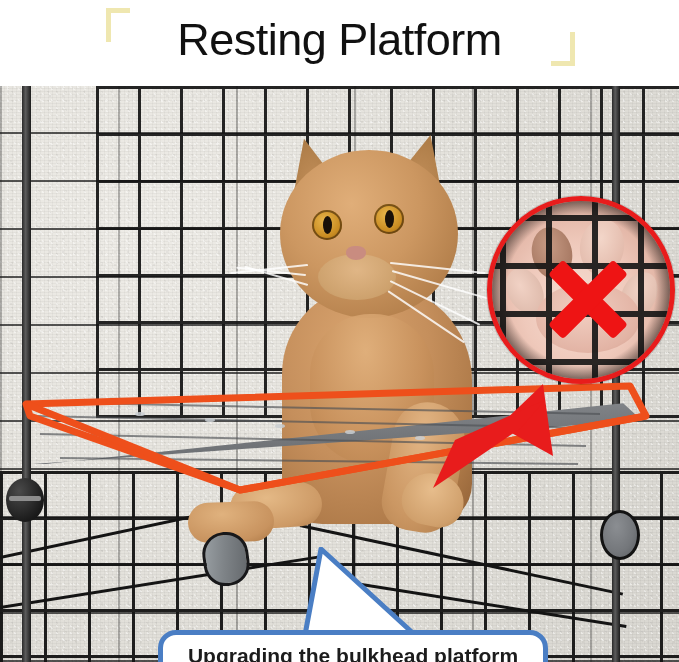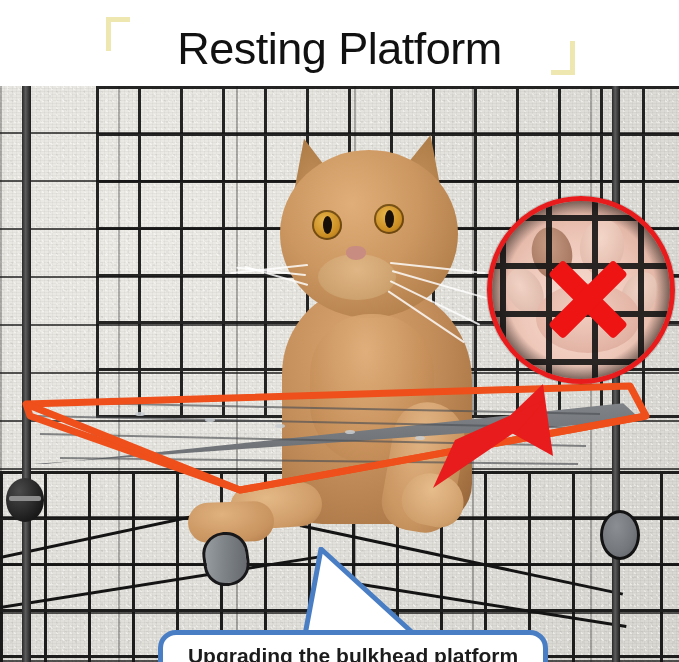--- a/index.html
+++ b/index.html
@@ -1,20 +1,20 @@
 <!DOCTYPE html>
 <html><head>
 <meta charset="utf-8">
 <style>
   html,body{margin:0;padding:0;background:#fff;}
   body{width:679px;height:662px;overflow:hidden;font-family:"Liberation Sans",sans-serif;}
   .page{position:relative;width:679px;height:662px;background:#ffffff;overflow:hidden;}
 
   
-  .title-band{position:absolute;left:0;top:11px;width:679px;height:86px;background:#ffffff;}
+  .title-band{position:absolute;left:0;top:2px;width:679px;height:86px;background:#ffffff;}
   .title-text{position:absolute;left:0;top:8px;width:679px;text-align:center;
     font-family:"Liberation Sans",sans-serif;font-size:45px;font-weight:400;
     letter-spacing:-0.5px;color:#111111;line-height:60px;}
   .brk{position:absolute;width:24px;height:34px;}
   .brk span{position:absolute;background:#efe7b0;}
   .brk-l{left:106px;top:6px;}
   .brk-l .h{left:0;top:0;width:24px;height:5px;}
   .brk-l .v{left:0;top:0;width:5px;height:34px;}
   .brk-r{left:551px;top:30px;}
   .brk-r .h{left:0;top:29px;width:24px;height:5px;}

